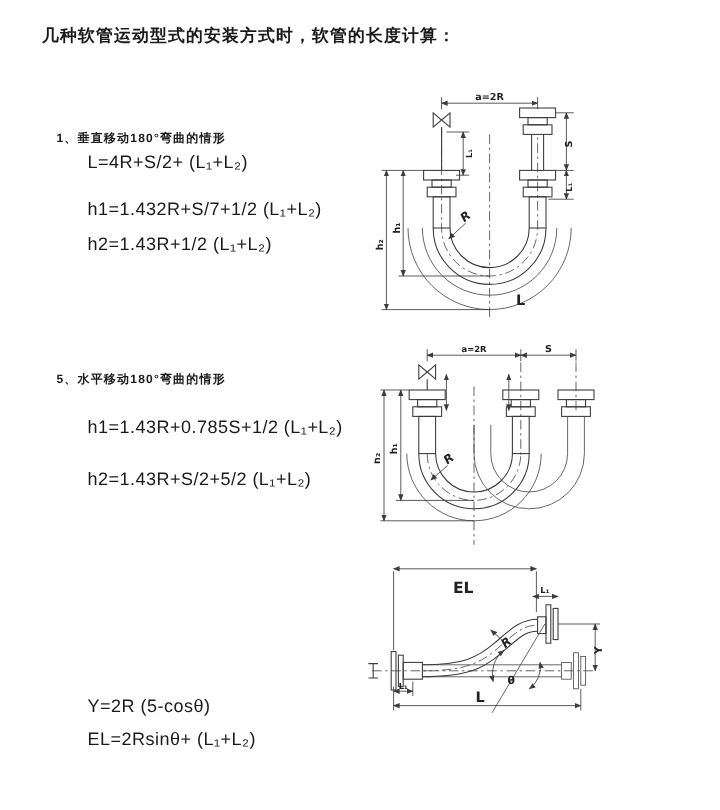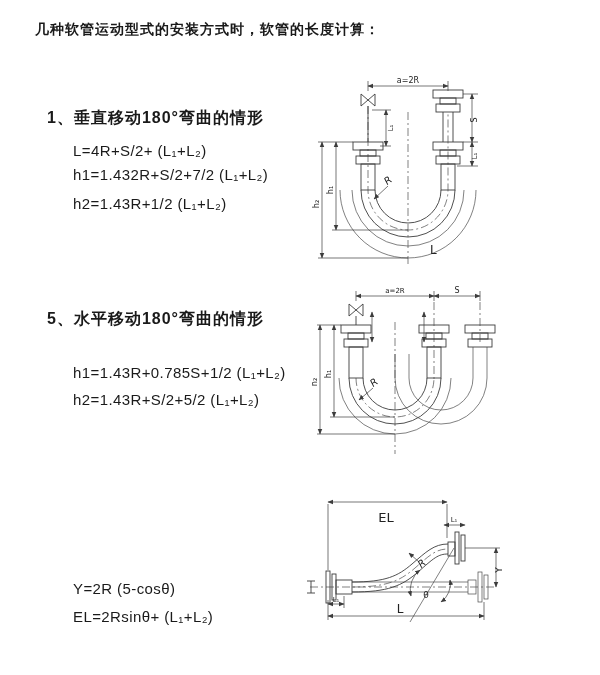--- a/index.html
+++ b/index.html
@@ -1,24 +1,24 @@
 <!DOCTYPE html>
 <html><head>
 <meta charset="utf-8">
 <style>
   html,body{margin:0;padding:0;background:#fff;}
   .page{
     position:relative;width:600px;height:675px;background:#ffffff;overflow:hidden;
     font-family:"Liberation Sans","DejaVu Sans",sans-serif;color:#1a1a1a;
   }
   .title{position:absolute;left:35px;top:21px;font-size:14px;font-weight:bold;letter-spacing:1px;}
-  .sec-heading{position:absolute;left:47px;font-size:16px;font-weight:bold;letter-spacing:1px;}
+  .sec-heading{position:absolute;left:47px;font-size:10px;font-weight:bold;letter-spacing:1px;}
   .formula{position:absolute;left:73px;font-size:15px;letter-spacing:0.4px;
            font-family:"Liberation Sans","DejaVu Sans",sans-serif;}
-  .diagram{position:absolute;}
+  .diagram{position:absolute;font-weight:bold;}
   svg{display:block;}
   svg .ln{stroke:#3c3c3c;stroke-width:0.9;fill:none;}
   svg .thin{stroke:#4a4a4a;stroke-width:0.7;fill:none;}
   svg .dash{stroke:#4a4a4a;stroke-width:0.7;fill:none;stroke-dasharray:8 3 2 3;}
   svg .dim{stroke:#3c3c3c;stroke-width:0.7;fill:none;}
   svg text{font-family:"DejaVu Sans",sans-serif;fill:#222;stroke:none;}
   .lab8{font-size:8px;}
   .lab7{font-size:7px;}
   .lab9{font-size:9px;}
   .lab10{font-size:10px;font-style:italic;}
@@ -26,26 +26,26 @@
   .lab14{font-size:13px;}
 </style>
 </head>
 <body>
 
 <div class="page">
 
   <div class="title">几种软管运动型式的安装方式时，软管的长度计算：</div>
 
   <div class="sec-heading" style="top:108px">1、垂直移动180°弯曲的情形</div>
-  <div class="formula" style="top:142px">L=4R+S/2+ (L₁+L₂)</div>
-  <div class="formula" style="top:166px">h1=1.432R+S/2+7/2 (L₁+L₂)</div>
+  <div class="formula" style="top:127px">L=4R+S/2+ (L₁+L₂)</div>
+  <div class="formula" style="top:166px">h1=1.432R+S/7+1/2 (L₁+L₂)</div>
   <div class="formula" style="top:195px">h2=1.43R+1/2 (L₁+L₂)</div>
 
   <div class="sec-heading" style="top:309px">5、水平移动180°弯曲的情形</div>
-  <div class="formula" style="top:364px">h1=1.43R+0.785S+1/2 (L₁+L₂)</div>
+  <div class="formula" style="top:348px">h1=1.43R+0.785S+1/2 (L₁+L₂)</div>
   <div class="formula" style="top:391px">h2=1.43R+S/2+5/2 (L₁+L₂)</div>
 
   <div class="formula" style="top:580px">Y=2R (5-cosθ)</div>
   <div class="formula" style="top:608px">EL=2Rsinθ+ (L₁+L₂)</div>
 
   <div class="diagram" style="left:312px;top:70px">
     <svg width="288" height="198" viewBox="0 0 288 198">
       <defs>
         <marker id="ar1" viewBox="0 0 10 10" refX="9" refY="5" markerWidth="8" markerHeight="8" orient="auto-start-reverse">
           <path d="M0,1L10,5L0,9z" fill="#3c3c3c"></path>
@@ -176,21 +176,21 @@
       <text class="lab8" transform="translate(5,100) rotate(-90)" text-anchor="middle">h₂</text>
 
       <path class="dim" d="M60,30 V60" marker-start="url(#ar2)" marker-end="url(#ar2)"></path>
       <path class="dim" d="M112,30 V60" marker-start="url(#ar2)" marker-end="url(#ar2)"></path>
 
       <path class="dim" d="M61,106 L47,118" marker-end="url(#ar2)"></path>
       <text class="lab10" transform="translate(64,103) rotate(-38)" text-anchor="middle">R</text>
     </svg>
   </div>
 
-  <div class="diagram" style="left:298px;top:492px">
+  <div class="diagram" style="left:298px;top:464px">
     <svg width="302" height="162" viewBox="0 0 302 162">
       <defs>
         <marker id="ar3" viewBox="0 0 10 10" refX="9" refY="5" markerWidth="8" markerHeight="8" orient="auto-start-reverse">
           <path d="M0,1L10,5L0,9z" fill="#3c3c3c"></path>
         </marker>
       </defs>
 
       <path class="dash" d="M12,95 H196"></path>
 
       <path class="ln" d="M9,89 H17 M9,101 H17 M13,89 V101"></path>

